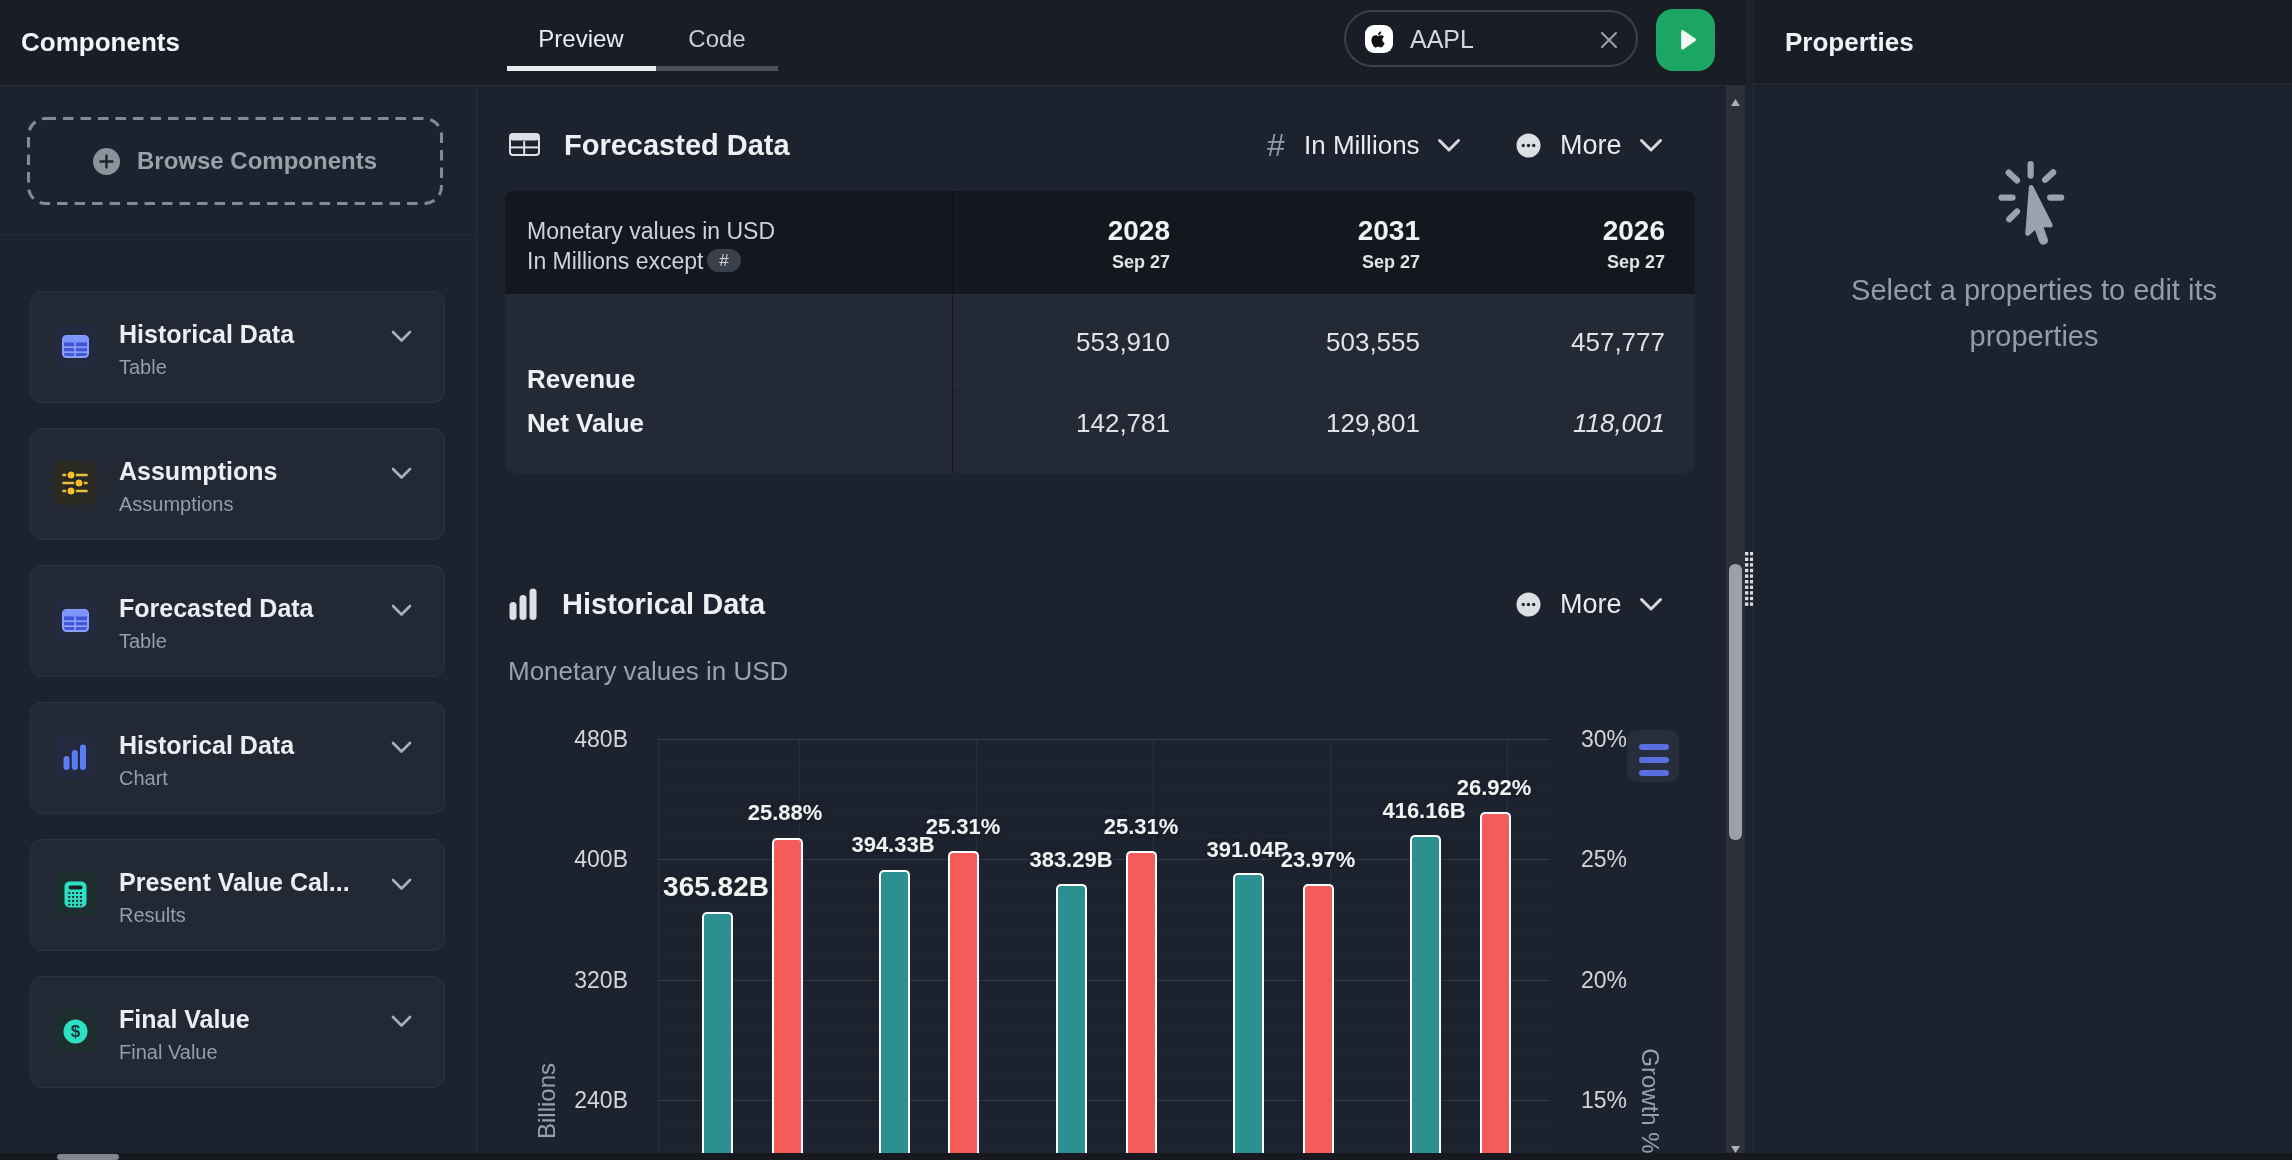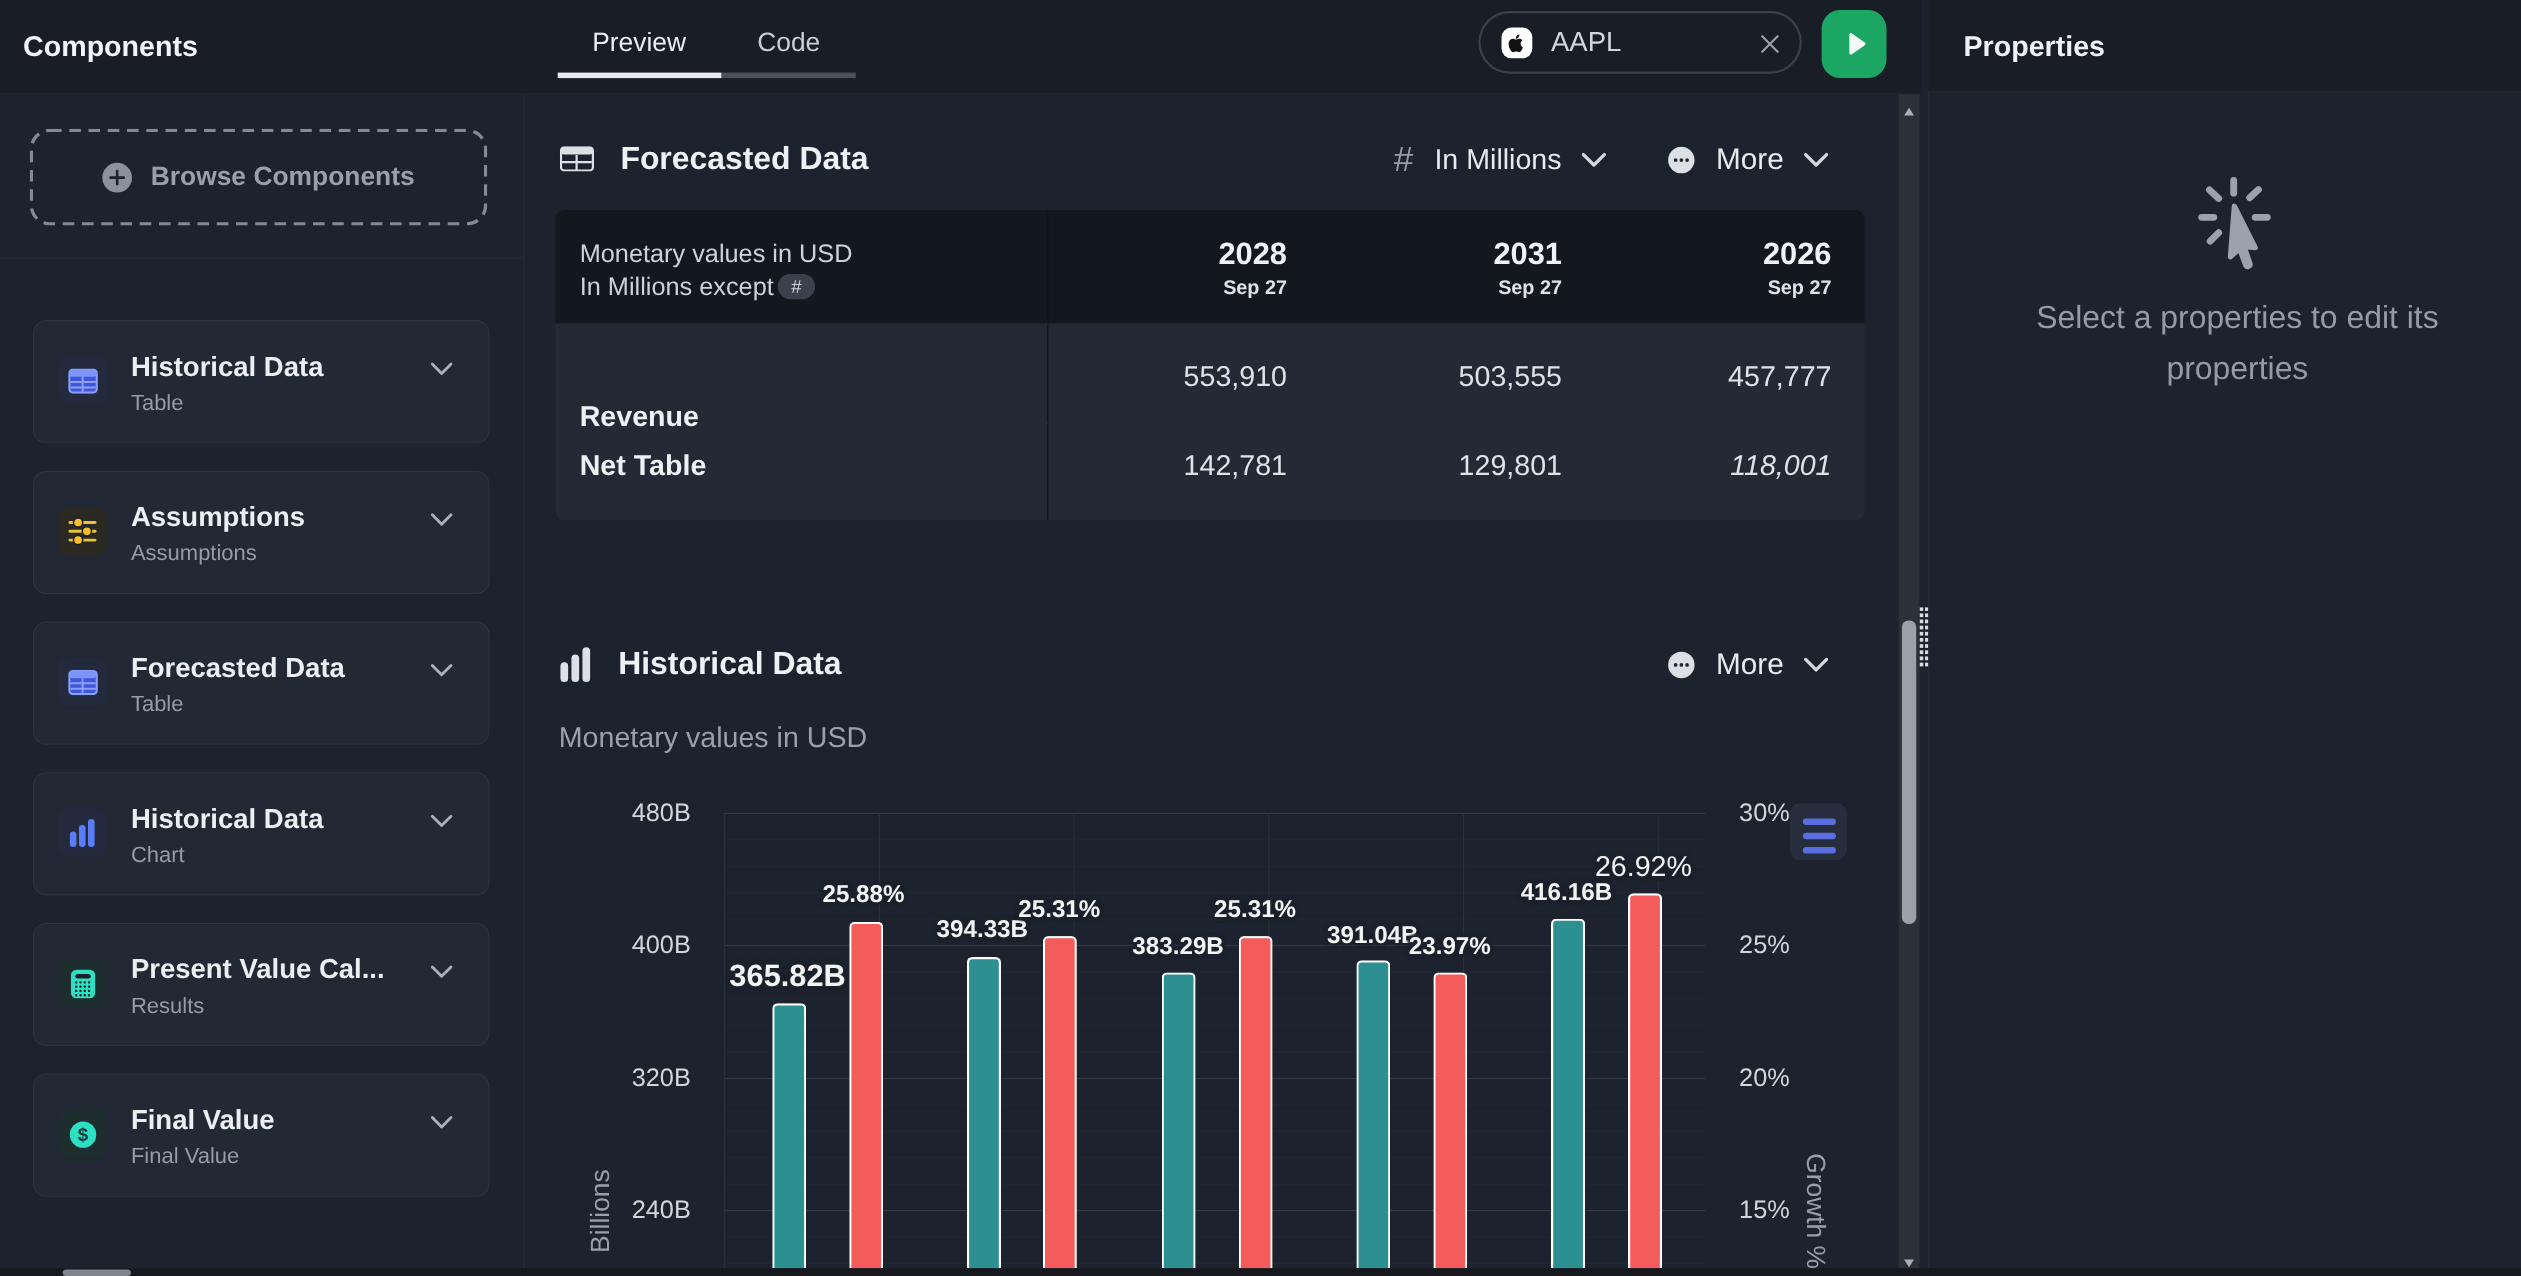--- a/index.html
+++ b/index.html
@@ -185,21 +185,21 @@
 <div class="txt vctr" style="left:527px;top:231px;font-size:23px;color:#ced3da;">Monetary values in USD</div>
 <div class="txt vctr" style="left:527px;top:261px;font-size:23px;color:#ced3da;">In Millions except</div>
 <div class="abs" style="left:707px;top:249px;width:34px;height:23px;background:#3a414c;border-radius:12px;display:flex;align-items:center;justify-content:center;font-size:17px;color:#cdd2d9;">#</div>
 <div class="txt rgt" style="left:1170px;top:231px;font-size:28px;font-weight:700;color:#f0f2f5;">2028</div>
 <div class="txt rgt" style="left:1170px;top:262px;font-size:18px;font-weight:700;color:#dfe3e8;">Sep 27</div>
 <div class="txt rgt" style="left:1420px;top:231px;font-size:28px;font-weight:700;color:#f0f2f5;">2031</div>
 <div class="txt rgt" style="left:1420px;top:262px;font-size:18px;font-weight:700;color:#dfe3e8;">Sep 27</div>
 <div class="txt rgt" style="left:1665px;top:231px;font-size:28px;font-weight:700;color:#f0f2f5;">2026</div>
 <div class="txt rgt" style="left:1665px;top:262px;font-size:18px;font-weight:700;color:#dfe3e8;">Sep 27</div>
 <div class="txt vctr" style="left:527px;top:342px;font-size:26px;font-weight:700;color:#eef1f4;margin-top:37px;">Revenue</div>
-<div class="txt vctr" style="left:527px;top:423px;font-size:26px;font-weight:700;color:#eef1f4;">Net Table</div>
+<div class="txt vctr" style="left:527px;top:423px;font-size:26px;font-weight:700;color:#eef1f4;">Net Value</div>
 <div class="txt rgt" style="left:1170px;top:342px;font-size:26px;color:#dfe3e8;">553,910</div>
 <div class="txt rgt" style="left:1170px;top:423px;font-size:26px;color:#dfe3e8;">142,781</div>
 <div class="txt rgt" style="left:1420px;top:342px;font-size:26px;color:#dfe3e8;">503,555</div>
 <div class="txt rgt" style="left:1420px;top:423px;font-size:26px;color:#dfe3e8;">129,801</div>
 <div class="txt rgt" style="left:1665px;top:342px;font-size:26px;color:#dfe3e8;">457,777</div>
 <div class="txt rgt" style="left:1665px;top:423px;font-size:26px;color:#dfe3e8;font-style:italic;">118,001</div>
 <div class="abs" style="left:509px;top:588px;"><svg width="28" height="32" viewBox="0 0 28 32">
       <g fill="#dde1e7">
         <rect x="0.5" y="14" width="7" height="18" rx="3.5"></rect>
         <rect x="10.5" y="7" width="7" height="25" rx="3.5"></rect>
@@ -264,21 +264,21 @@
 <div class="abs" style="left:1480px;top:812px;width:31px;height:341px;background:#f45b5b;border:2px solid #fff;border-bottom:none;border-radius:5px 5px 0 0;"></div>
 <div class="txt ctr" style="left:716px;top:887px;font-size:28px;font-weight:700;color:#f3f3f3;text-shadow:-2px -2px 2px #1d232e,2px -2px 2px #1d232e,-2px 2px 2px #1d232e,2px 2px 2px #1d232e,0 -2px 2px #1d232e,0 2px 2px #1d232e,-2px 0 2px #1d232e,2px 0 2px #1d232e;">365.82B</div>
 <div class="txt ctr" style="left:785px;top:813px;font-size:22px;font-weight:700;color:#f3f3f3;text-shadow:-2px -2px 2px #1d232e,2px -2px 2px #1d232e,-2px 2px 2px #1d232e,2px 2px 2px #1d232e,0 -2px 2px #1d232e,0 2px 2px #1d232e,-2px 0 2px #1d232e,2px 0 2px #1d232e;">25.88%</div>
 <div class="txt ctr" style="left:893px;top:845px;font-size:22px;font-weight:700;color:#f3f3f3;text-shadow:-2px -2px 2px #1d232e,2px -2px 2px #1d232e,-2px 2px 2px #1d232e,2px 2px 2px #1d232e,0 -2px 2px #1d232e,0 2px 2px #1d232e,-2px 0 2px #1d232e,2px 0 2px #1d232e;">394.33B</div>
 <div class="txt ctr" style="left:963px;top:827px;font-size:22px;font-weight:700;color:#f3f3f3;text-shadow:-2px -2px 2px #1d232e,2px -2px 2px #1d232e,-2px 2px 2px #1d232e,2px 2px 2px #1d232e,0 -2px 2px #1d232e,0 2px 2px #1d232e,-2px 0 2px #1d232e,2px 0 2px #1d232e;">25.31%</div>
 <div class="txt ctr" style="left:1071px;top:860px;font-size:22px;font-weight:700;color:#f3f3f3;text-shadow:-2px -2px 2px #1d232e,2px -2px 2px #1d232e,-2px 2px 2px #1d232e,2px 2px 2px #1d232e,0 -2px 2px #1d232e,0 2px 2px #1d232e,-2px 0 2px #1d232e,2px 0 2px #1d232e;">383.29B</div>
 <div class="txt ctr" style="left:1141px;top:827px;font-size:22px;font-weight:700;color:#f3f3f3;text-shadow:-2px -2px 2px #1d232e,2px -2px 2px #1d232e,-2px 2px 2px #1d232e,2px 2px 2px #1d232e,0 -2px 2px #1d232e,0 2px 2px #1d232e,-2px 0 2px #1d232e,2px 0 2px #1d232e;">25.31%</div>
 <div class="txt ctr" style="left:1248px;top:850px;font-size:22px;font-weight:700;color:#f3f3f3;text-shadow:-2px -2px 2px #1d232e,2px -2px 2px #1d232e,-2px 2px 2px #1d232e,2px 2px 2px #1d232e,0 -2px 2px #1d232e,0 2px 2px #1d232e,-2px 0 2px #1d232e,2px 0 2px #1d232e;">391.04B</div>
 <div class="txt ctr" style="left:1318px;top:860px;font-size:22px;font-weight:700;color:#f3f3f3;text-shadow:-2px -2px 2px #1d232e,2px -2px 2px #1d232e,-2px 2px 2px #1d232e,2px 2px 2px #1d232e,0 -2px 2px #1d232e,0 2px 2px #1d232e,-2px 0 2px #1d232e,2px 0 2px #1d232e;">23.97%</div>
 <div class="txt ctr" style="left:1424px;top:811px;font-size:22px;font-weight:700;color:#f3f3f3;text-shadow:-2px -2px 2px #1d232e,2px -2px 2px #1d232e,-2px 2px 2px #1d232e,2px 2px 2px #1d232e,0 -2px 2px #1d232e,0 2px 2px #1d232e,-2px 0 2px #1d232e,2px 0 2px #1d232e;">416.16B</div>
-<div class="txt ctr" style="left:1494px;top:788px;font-size:26px;font-weight:400;color:#f3f3f3;text-shadow:-2px -2px 2px #1d232e,2px -2px 2px #1d232e,-2px 2px 2px #1d232e,2px 2px 2px #1d232e,0 -2px 2px #1d232e,0 2px 2px #1d232e,-2px 0 2px #1d232e,2px 0 2px #1d232e;">26.92%</div>
+<div class="txt ctr" style="left:1494px;top:788px;font-size:22px;font-weight:700;color:#f3f3f3;text-shadow:-2px -2px 2px #1d232e,2px -2px 2px #1d232e,-2px 2px 2px #1d232e,2px 2px 2px #1d232e,0 -2px 2px #1d232e,0 2px 2px #1d232e,-2px 0 2px #1d232e,2px 0 2px #1d232e;">26.92%</div>
 <div class="abs" style="left:1627px;top:730px;width:52px;height:52px;background:#262e3e;border-radius:10px;"></div>
 <div class="abs" style="left:1639px;top:744px;width:30px;height:6px;background:#5b6ee0;border-radius:3px;"></div>
 <div class="abs" style="left:1639px;top:757px;width:30px;height:6px;background:#5b6ee0;border-radius:3px;"></div>
 <div class="abs" style="left:1639px;top:770px;width:30px;height:6px;background:#5b6ee0;border-radius:3px;"></div>
 <div class="abs" style="left:1726px;top:86px;width:19px;height:1067px;background:#2c3037;"></div>
 <div class="abs" style="left:1730px;top:93px;"><svg width="11" height="9" viewBox="0 0 11 9">
       <path d="M5.5 1 L10 8 L1 8 Z" fill="#aab0b6"></path>
     </svg></div>
 <div class="abs" style="left:1730px;top:1140px;"><svg width="11" height="9" viewBox="0 0 11 9">
       <path d="M5.5 8 L10 1 L1 1 Z" fill="#aab0b6"></path>

